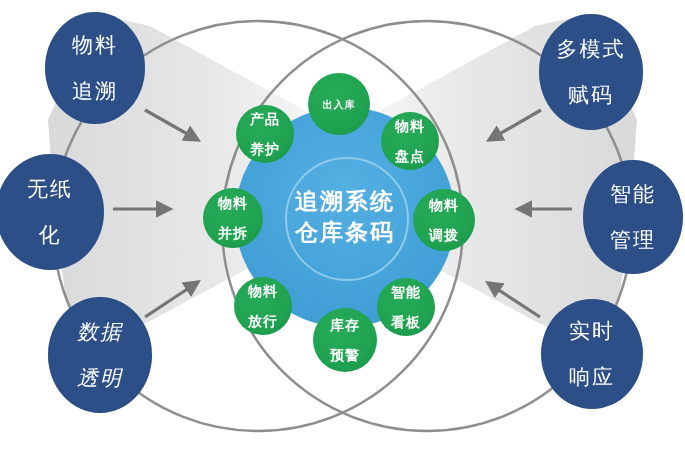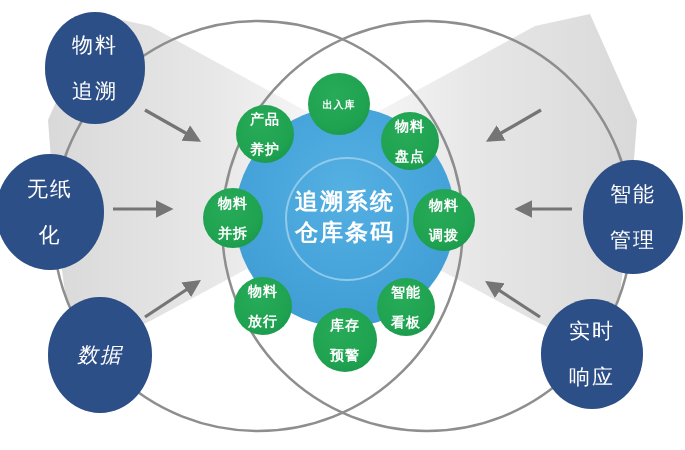--- a/index.html
+++ b/index.html
@@ -67,22 +67,27 @@
   <div class="circle navy" style="left:45px;top:12px;width:100px;height:112px;">
     <span class="ln">物料</span>
     <span class="ln">追溯</span>
   </div>
   <div class="circle navy" style="left:-4px;top:154px;width:108px;height:116px;">
     <span class="ln">无纸</span>
     <span class="ln">化</span>
   </div>
   <div class="circle navy" style="left:48px;top:297px;width:104px;height:116px;font-style:italic;">
     <span class="ln">数据</span>
+    <span class="ln">透明</span>
   </div>
 
+  <div class="circle navy" style="left:539px;top:14px;width:104px;height:116px;">
+    <span class="ln">多模式</span>
+    <span class="ln">赋码</span>
+  </div>
   <div class="circle navy" style="left:583px;top:160px;width:100px;height:114px;">
     <span class="ln">智能</span>
     <span class="ln">管理</span>
   </div>
   <div class="circle navy" style="left:541px;top:299px;width:102px;height:110px;">
     <span class="ln">实时</span>
     <span class="ln">响应</span>
   </div>
 
   <div class="circle hub" style="left:235px;top:107px;width:220px;height:220px;"></div>

